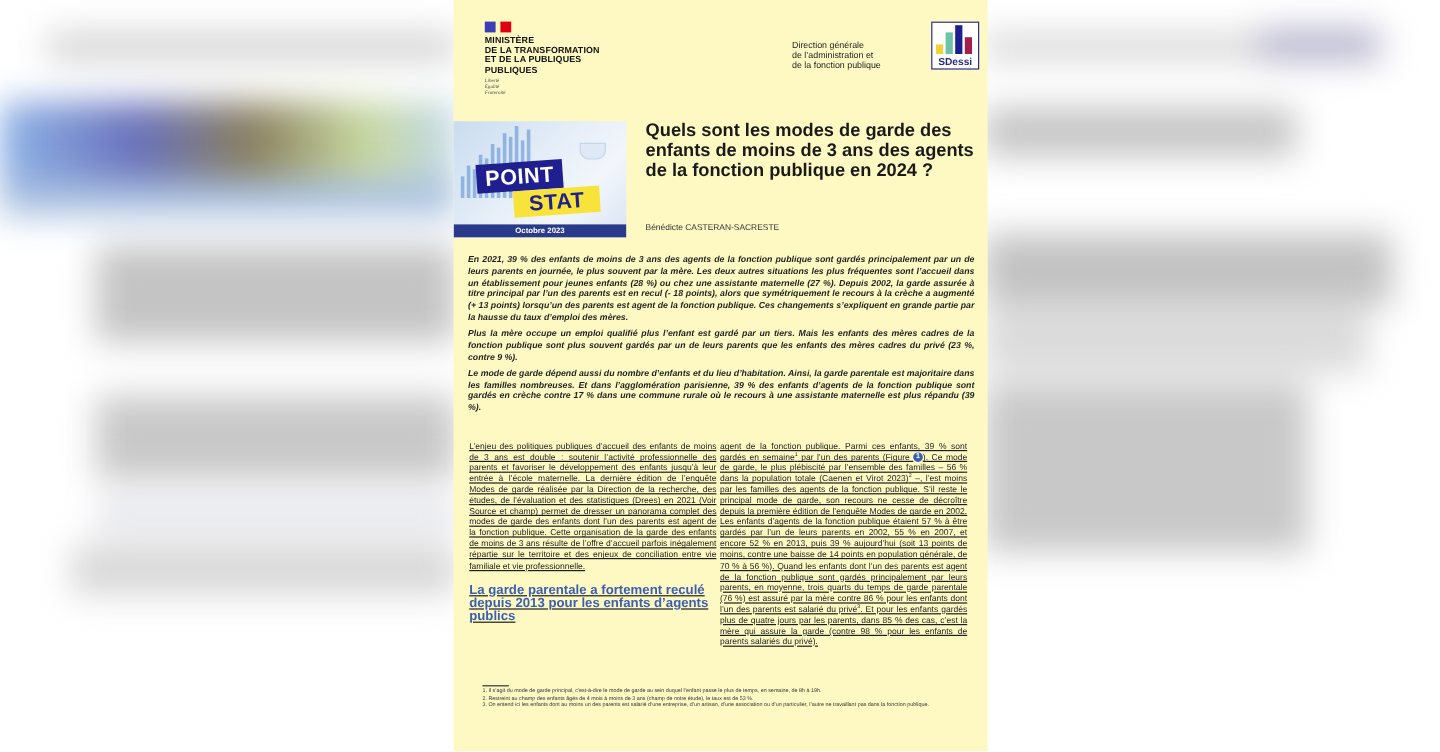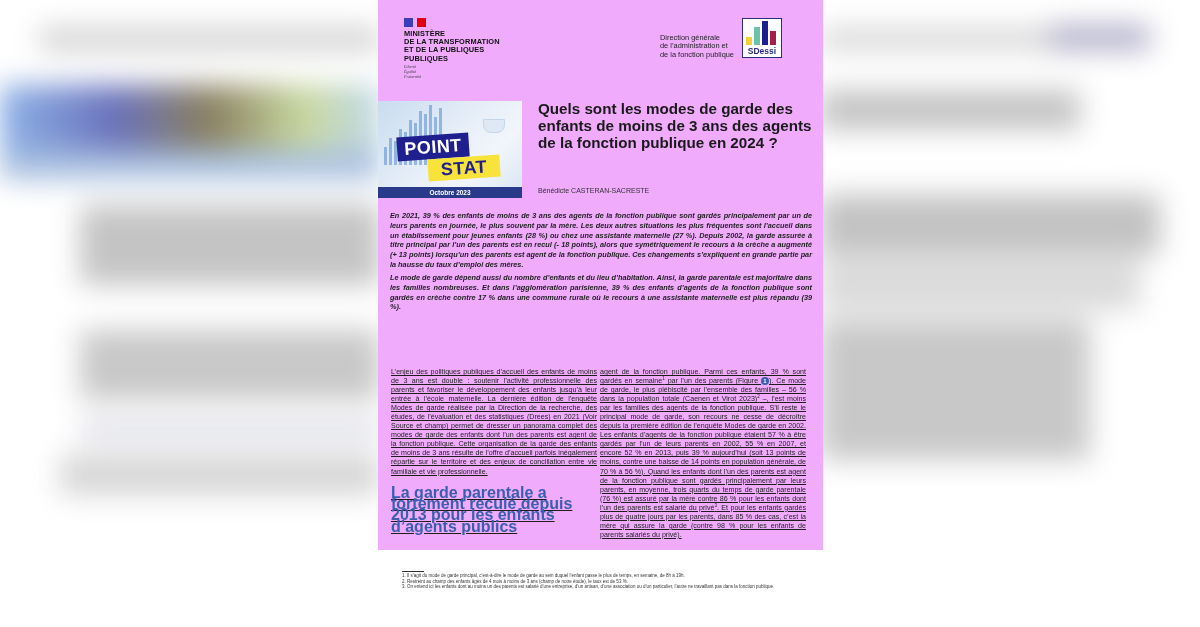--- a/index.html
+++ b/index.html
@@ -20,32 +20,32 @@
   .bg.left .b5 { top: 420px; height: 20px; background: #dcdde6; left: 80px; }
   .bg.left .b6 { top: 455px; height: 40px; background: #d6d6d6; left: 60px; }
   .bg.right .b1 { top: 28px; height: 22px; right: 80px; left: 0; background: #d6d6d6; }
   .bg.right .b1b { top: 25px; height: 25px; left: 230px; width: 100px; background: #b0aec8; }
   .bg.right .b2 { top: 90px; height: 40px; left: 0; right: 120px; background: #c4c4c4; }
   .bg.right .b3 { top: 195px; height: 60px; left: 0; right: 40px; background: #c2c2c2; }
   .bg.right .b4 { top: 260px; height: 50px; left: 0; right: 60px; background: #dadada; }
   .bg.right .b5 { top: 320px; height: 140px; left: 0; right: 110px; background: #c8c8c8; }
 
   
-  .page { position: absolute; left: 378px; top: 0; width: 445px; height: 550px; background: #f0abfc; }
+  .page { position: absolute; left: 378px; top: 0; width: 445px; height: 626px; background: #fef9c3; }
 
   
   .marianne { position: absolute; left: 26px; top: 18px; width: 22px; height: 9px; display: flex; }
   .marianne .blue { width: 9px; height: 9px; background: #3a3eb8; }
   .marianne .gap { width: 4px; }
   .marianne .red { width: 9px; height: 9px; background: #e1000f; }
   .ministry { position: absolute; left: 26px; top: 30px; font-size: 7.4px; font-weight: bold; line-height: 8.2px; color: #111; letter-spacing: 0.1px; }
   .devise { position: absolute; left: 26px; top: 64px; font-size: 4.2px; line-height: 5px; font-style: italic; color: #444; font-family: "Liberation Serif", serif; }
 
   .dgafp { position: absolute; left: 282px; top: 34px; font-size: 7.4px; font-weight: normal; line-height: 8.4px; color: #1e1e1e; }
-  .sdessi { position: absolute; left: 364px; top: 18px; width: 40px; height: 40px; border: 1.5px solid #2b2d80; background: #fff; }
+  .sdessi { position: absolute; left: 398px; top: 18px; width: 40px; height: 40px; border: 1.5px solid #2b2d80; background: #fff; }
   .sdessi .bars { position: absolute; left: 3px; right: 3px; bottom: 12px; top: 2px; display: flex; align-items: flex-end; gap: 2px; }
   .sdessi .bar { width: 6px; }
   .sdessi .lbl { position: absolute; left: 0; right: 0; bottom: 1px; text-align: center; font-size: 8.5px; font-weight: bold; color: #2b2d80; }
 
   
   .pointstat { position: absolute; left: 0; top: 101px; width: 144px; height: 97px; overflow: hidden;
     background: linear-gradient(135deg, #c9dcf0 0%, #e6eef8 45%, #f2f6fb 70%, #d8e4f2 100%); }
   .ps-chart { position: absolute; left: 6px; top: 4px; width: 60px; height: 60px; display: flex; align-items: flex-end; gap: 2px; opacity: 0.65; }
   .ps-chart span { width: 3px; background: #6a9ad6; }
   .ps-cup { position: absolute; left: 105px; top: 18px; width: 22px; height: 14px; border-radius: 0 0 8px 8px; background: #dfe9f5; border: 1px solid #c5d6ea; }
@@ -61,21 +61,21 @@
 
   
   .summary { position: absolute; left: 12px; top: 211px; width: 422px; font-size: 7.3px; font-weight: bold; line-height: 9.75px; color: #1e1e1e; text-align: justify; }
   .summary p { margin-bottom: 3.5px; font-style: italic; }
 
   
   .col { position: absolute; top: 368px; width: 206px; font-size: 7.1px; line-height: 9.05px; color: #1e1e1e; text-align: justify; text-decoration: underline; }
   .col.left { left: 13px; }
   .col.right { left: 222px; }
   .col p { margin-bottom: 0; }
-  .section-h { margin-top: 10px; margin-bottom: 3px; font-size: 16px; font-weight: bold; line-height: 11.4px; color: #3a5fb0; text-align: left; }
+  .section-h { margin-top: 10px; margin-bottom: 3px; font-size: 11px; font-weight: bold; line-height: 11.4px; color: #3a5fb0; text-align: left; }
   .fig-ref { display: inline-block; width: 8px; height: 8px; border-radius: 50%; background: #3a5fb0; color: #fff; font-size: 6px; line-height: 8px; text-align: center; font-weight: bold; vertical-align: middle; }
   sup { font-size: 4.5px; line-height: 0; }
 
   
   .fn-rule { position: absolute; left: 24px; top: 571px; width: 22px; height: 0.7px; background: #333; }
   .footnotes { position: absolute; left: 24px; top: 573px; width: 400px; font-size: 4.5px; line-height: 5.6px; color: #333; }
 </style>
 </head>
 <body>
 
@@ -150,20 +150,21 @@
     <div class="ps-point">POINT</div>
     <div class="ps-stat">STAT</div>
     <div class="ps-date">Octobre 2023</div>
   </div>
 
   <h1 class="title">Quels sont les modes de garde des enfants de moins de 3 ans des agents de la fonction publique en 2024 ?</h1>
   <div class="author">Bénédicte CASTERAN-SACRESTE</div>
 
   <div class="summary">
     <p>En 2021, 39 % des enfants de moins de 3 ans des agents de la fonction publique sont gardés principalement par un de leurs parents en journée, le plus souvent par la mère. Les deux autres situations les plus fréquentes sont l’accueil dans un établissement pour jeunes enfants (28 %) ou chez une assistante maternelle (27 %). Depuis 2002, la garde assurée à titre principal par l’un des parents est en recul (- 18 points), alors que symétriquement le recours à la crèche a augmenté (+ 13 points) lorsqu’un des parents est agent de la fonction publique. Ces changements s’expliquent en grande partie par la hausse du taux d’emploi des mères.</p>
+    <p>Plus la mère occupe un emploi qualifié plus l’enfant est gardé par un tiers. Mais les enfants des mères cadres de la fonction publique sont plus souvent gardés par un de leurs parents que les enfants des mères cadres du privé (23 %, contre 9 %).</p>
     <p>Le mode de garde dépend aussi du nombre d’enfants et du lieu d’habitation. Ainsi, la garde parentale est majoritaire dans les familles nombreuses. Et dans l’agglomération parisienne, 39 % des enfants d’agents de la fonction publique sont gardés en crèche contre 17 % dans une commune rurale où le recours à une assistante maternelle est plus répandu (39 %).</p>
   </div>
 
   <div class="col left">
     <p>L’enjeu des politiques publiques d’accueil des enfants de moins de 3 ans est double : soutenir l’activité professionnelle des parents et favoriser le développement des enfants jusqu’à leur entrée à l’école maternelle. La dernière édition de l’enquête Modes de garde réalisée par la Direction de la recherche, des études, de l’évaluation et des statistiques (Drees) en 2021 (Voir Source et champ) permet de dresser un panorama complet des modes de garde des enfants dont l’un des parents est agent de la fonction publique. Cette organisation de la garde des enfants de moins de 3 ans résulte de l’offre d’accueil parfois inégalement répartie sur le territoire et des enjeux de conciliation entre vie familiale et vie professionnelle.</p>
     <h2 class="section-h">La garde parentale a fortement reculé depuis 2013 pour les enfants d’agents publics</h2>
   </div>
 
   <div class="col right">
     <p><span>agent de la fonction publique. Parmi ces enfants, 39 % sont gardés en semaine</span><sup>1</sup><span> par l’un des parents (Figure </span><span class="fig-ref">1</span><span>). Ce mode de garde, le plus plébiscité par l’ensemble des familles – 56 % dans la population totale (Caenen et Virot 2023)</span><sup>2</sup><span> –, l’est moins par les familles des agents de la fonction publique. S’il reste le principal mode de garde, son recours ne cesse de décroître depuis la première édition de l’enquête Modes de garde en 2002. Les enfants d’agents de la fonction publique étaient 57 % à être gardés par l’un de leurs parents en 2002, 55 % en 2007, et encore 52 % en 2013, puis 39 % aujourd’hui (soit 13 points de moins, contre une baisse de 14 points en population générale, de 70 % à 56 %). Quand les enfants dont l’un des parents est agent de la fonction publique sont gardés principalement par leurs parents, en moyenne, trois quarts du temps de garde parentale (76 %) est assuré par la mère contre 86 % pour les enfants dont l’un des parents est salarié du privé</span><sup>3</sup><span>. Et pour les enfants gardés plus de quatre jours par les parents, dans 85 % des cas, c’est la mère qui assure la garde (contre 98 % pour les enfants de parents salariés du privé).</span></p>

